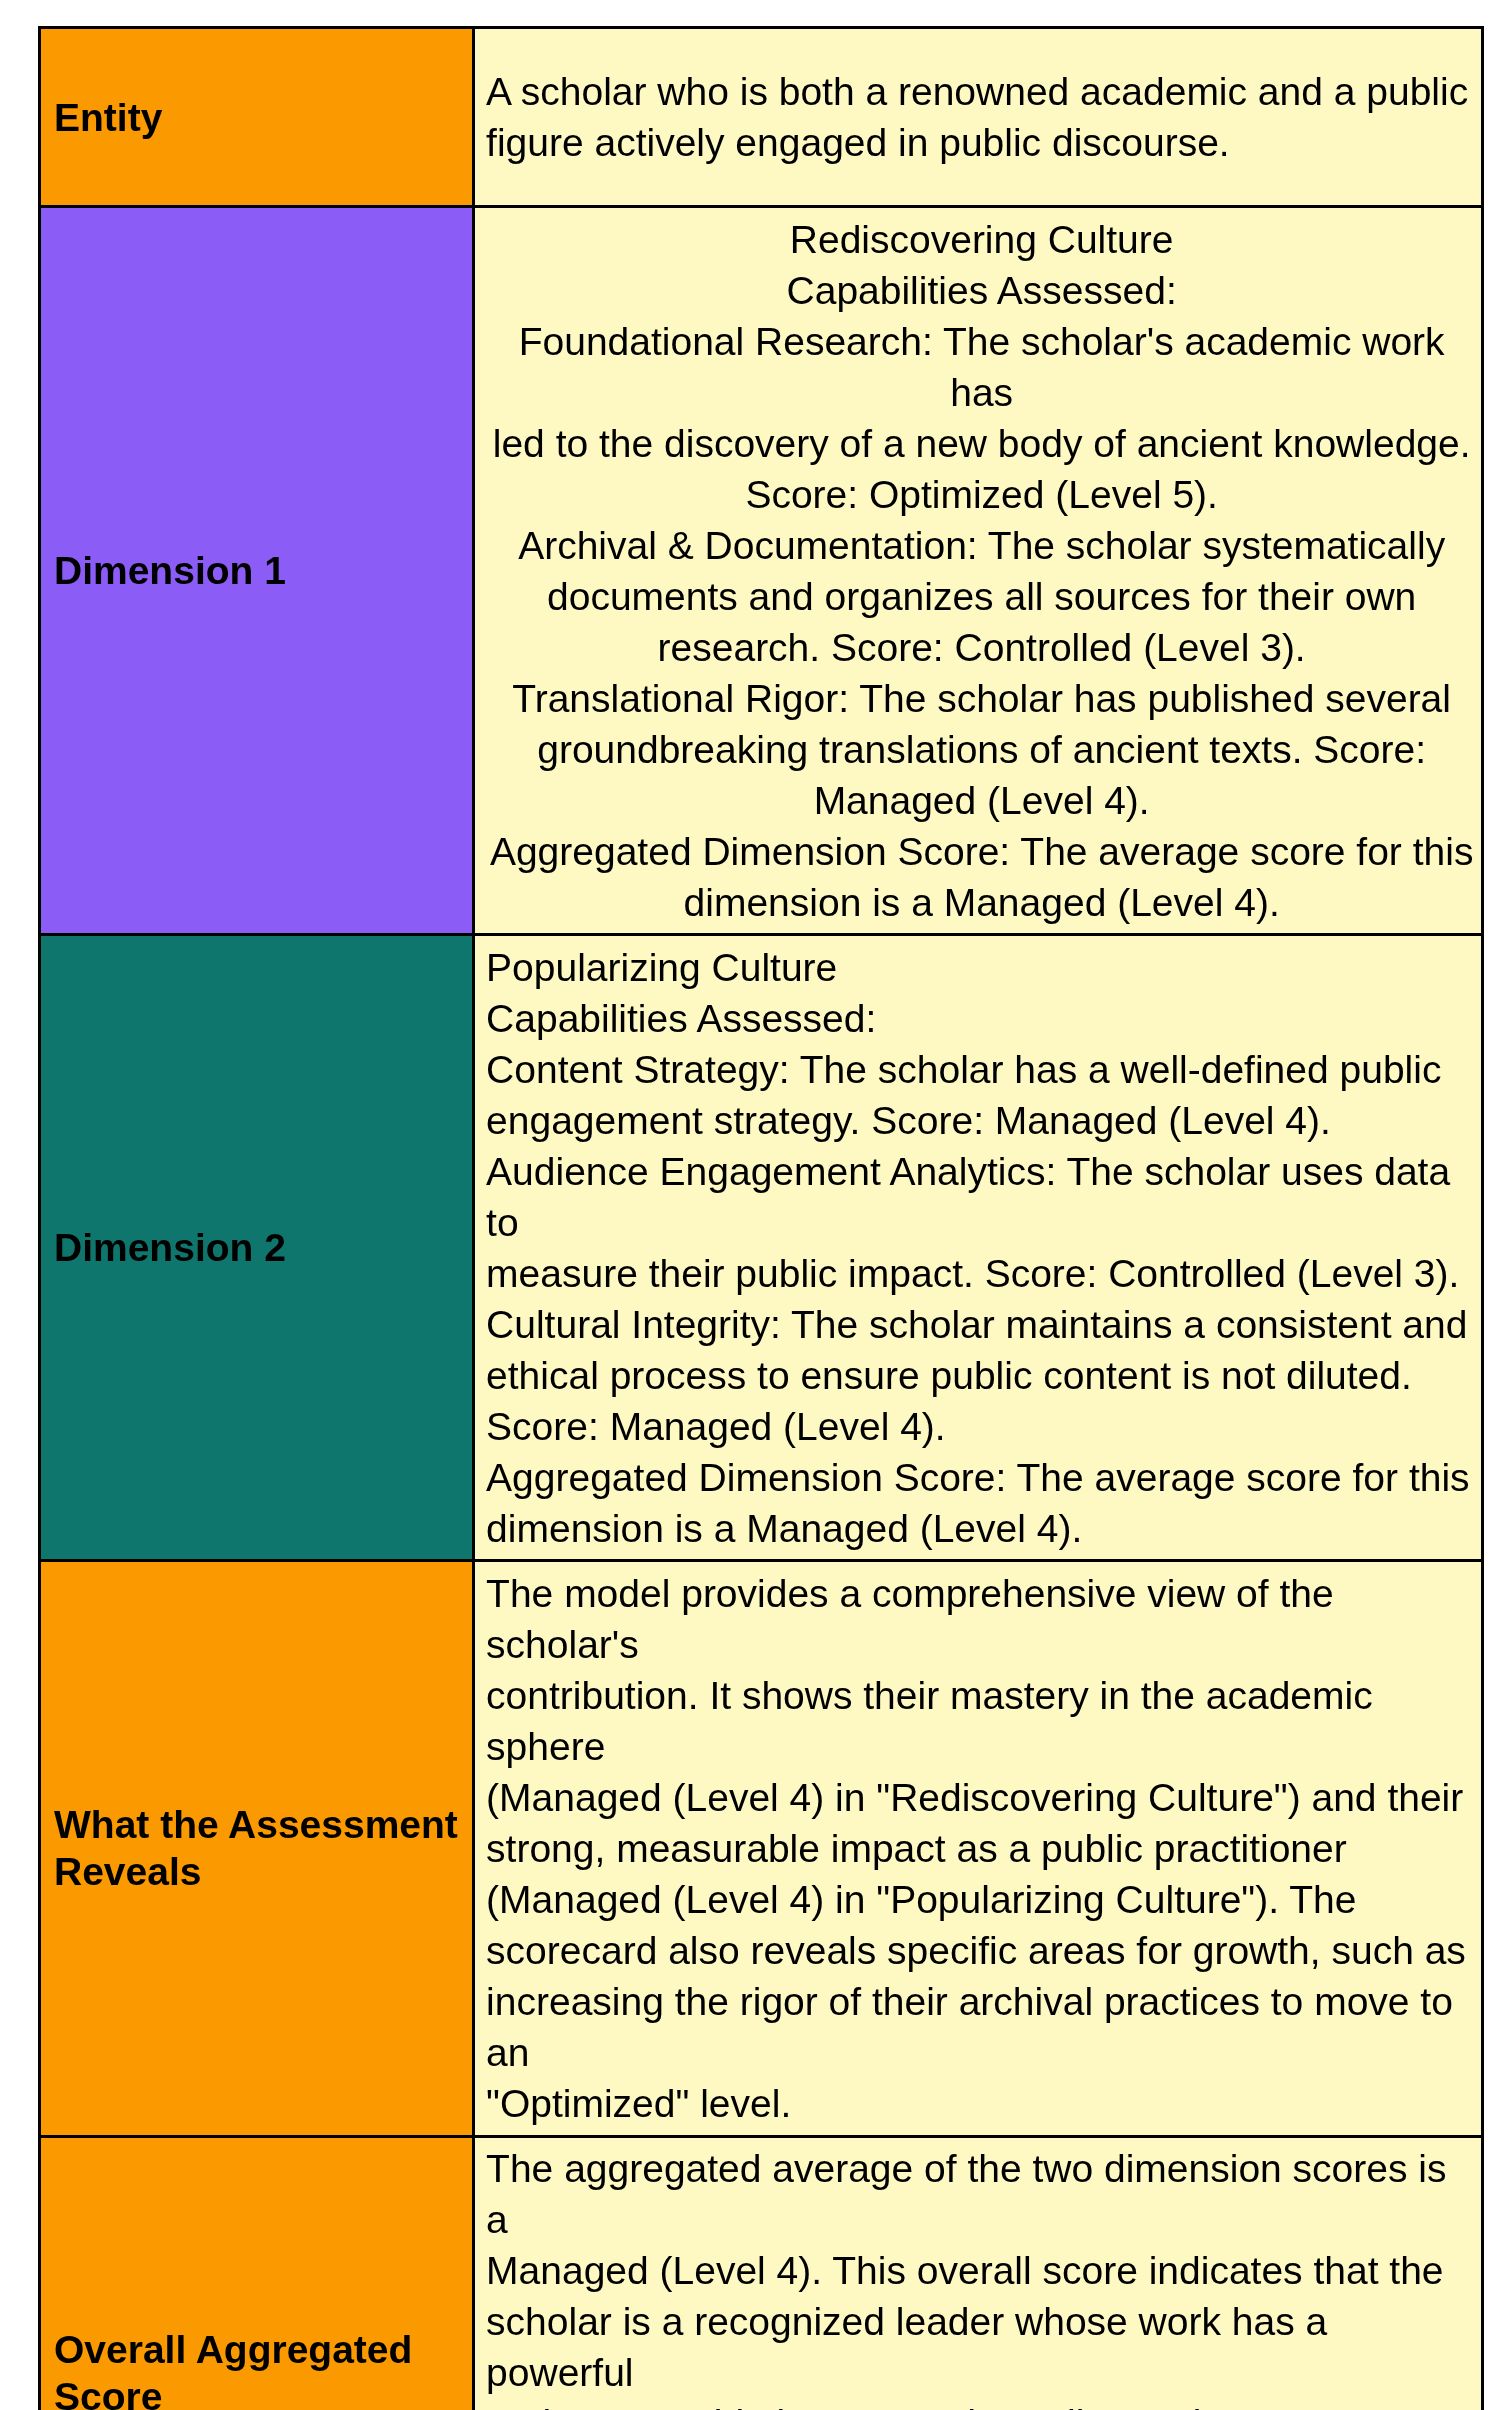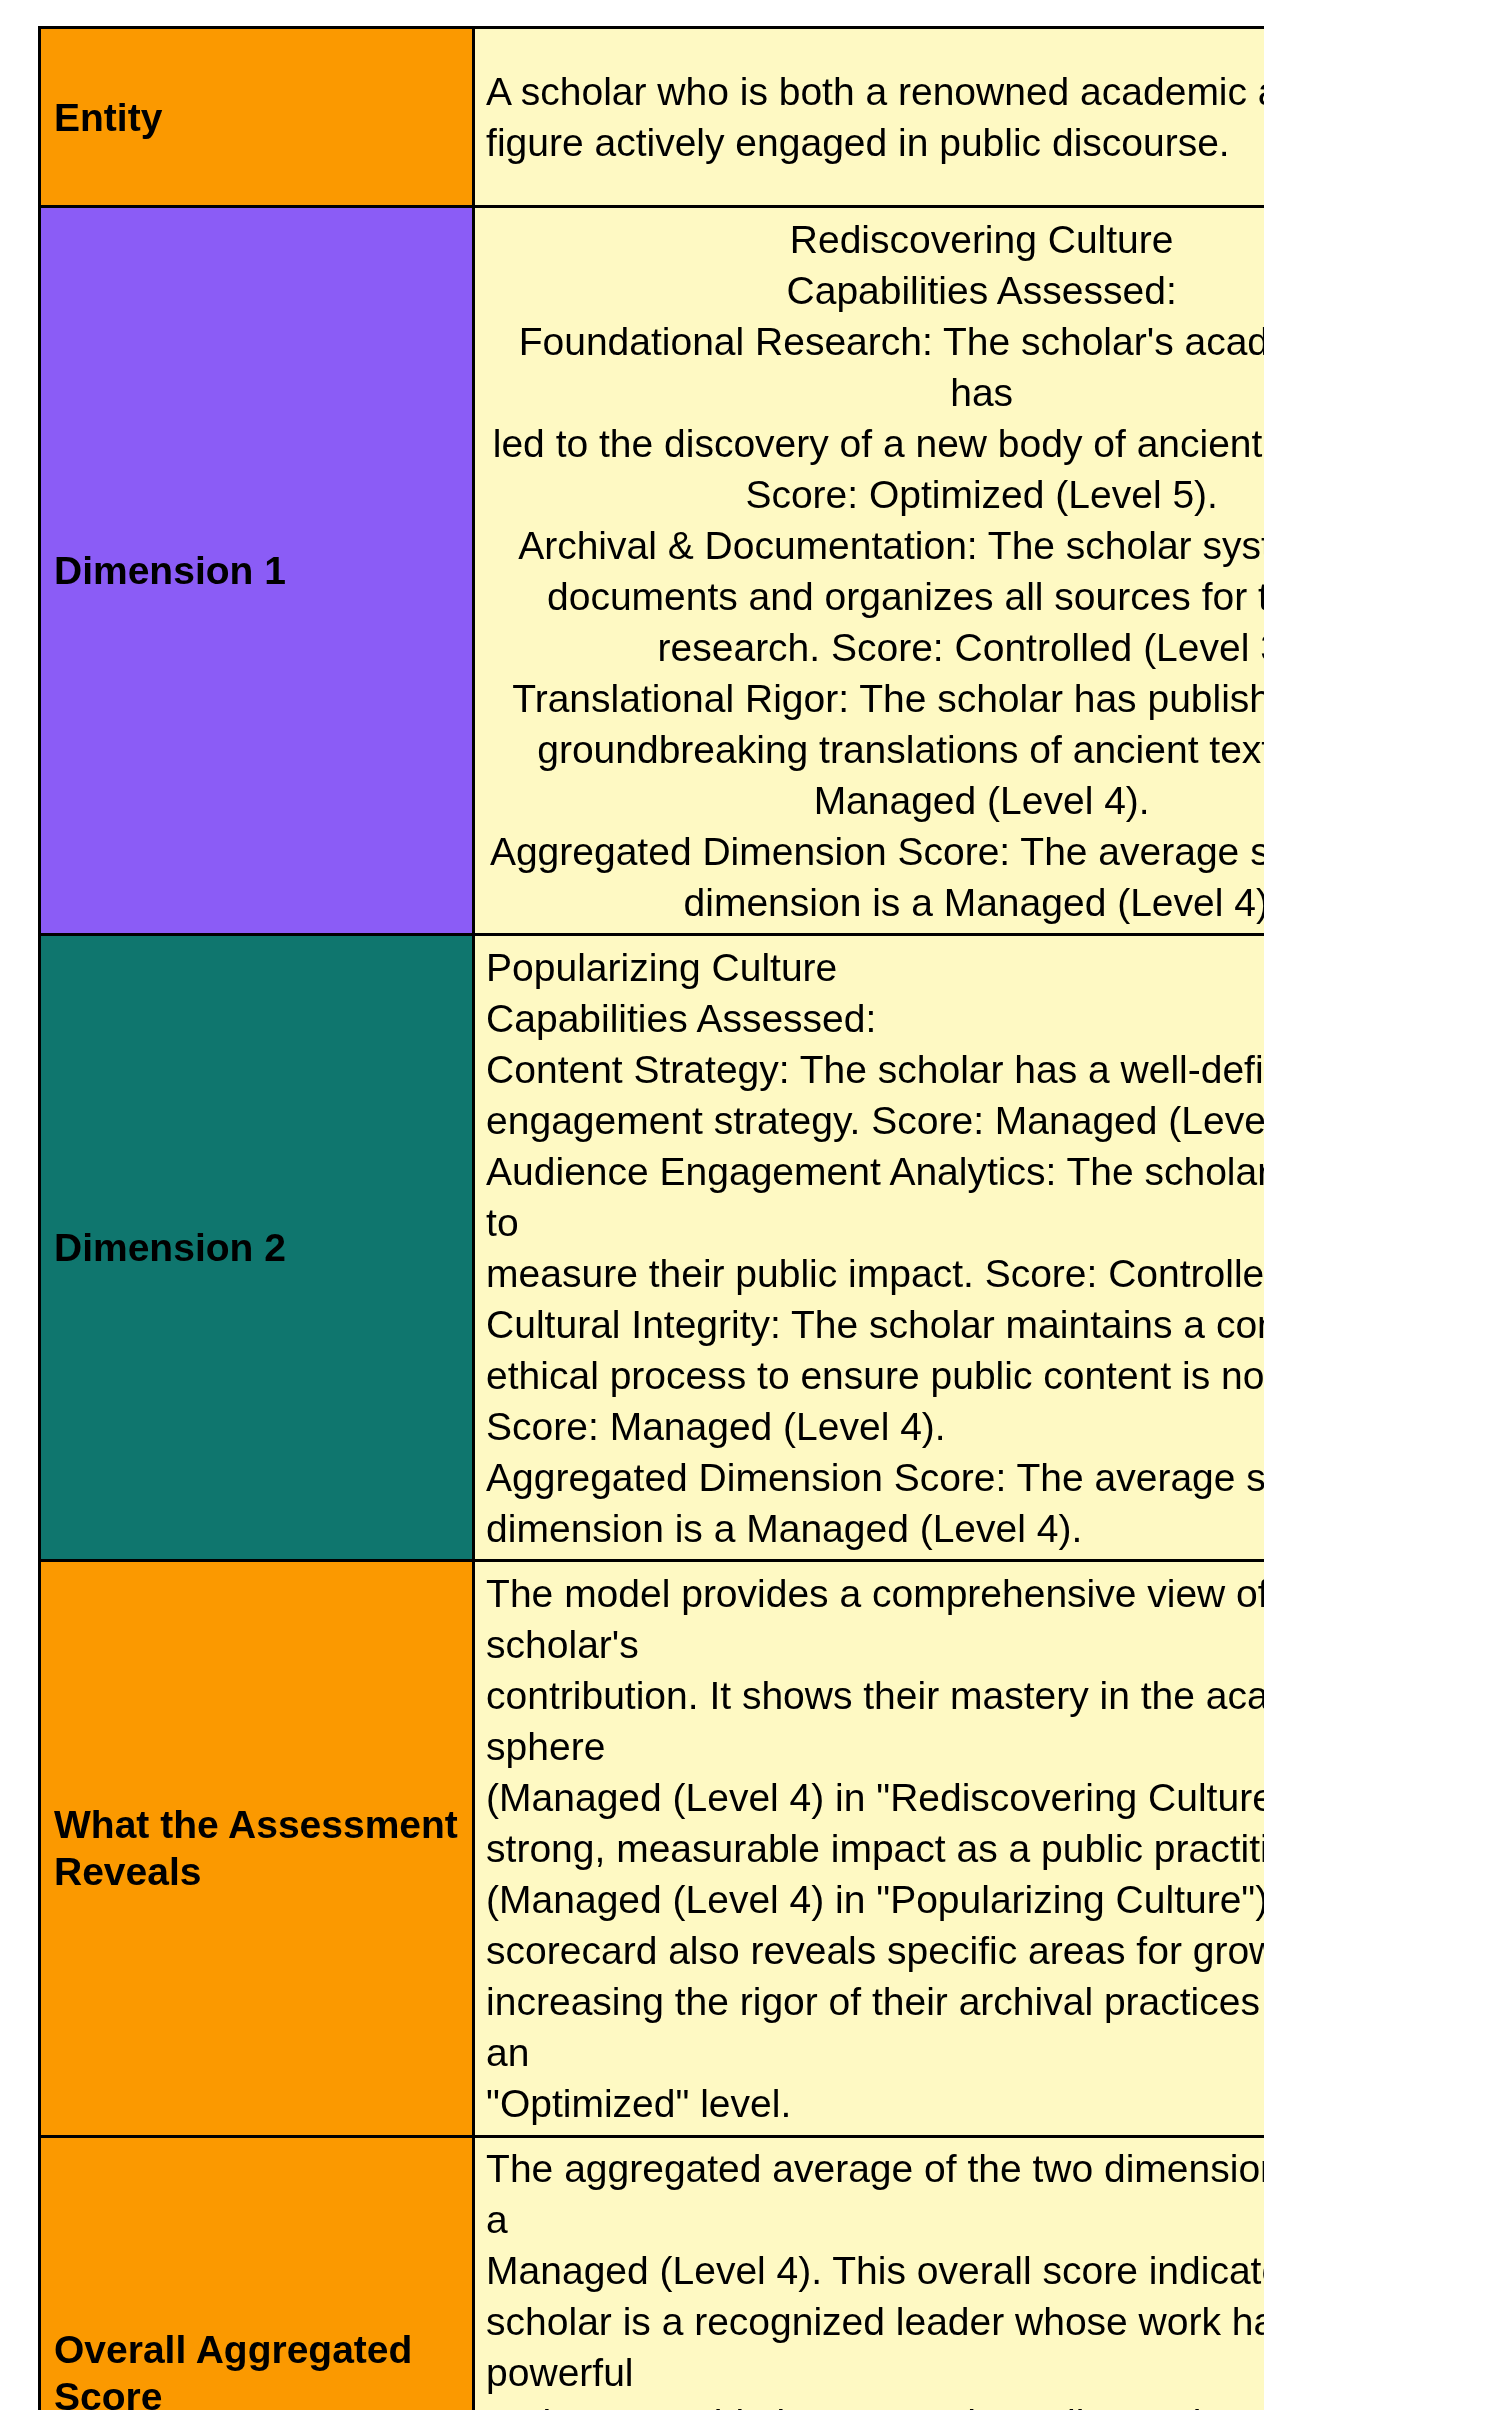--- a/index.html
+++ b/index.html
@@ -2,21 +2,21 @@
 <html style="font-size:15px"><head>
 <meta charset="utf-8">
 <style>
   html, body {
     margin: 0;
     padding: 0;
     background: #ffffff;
   }
   .page {
     position: relative;
-    width: 1264px;
+    width: 1510px;
     height: 2411px;
     background: #ffffff;
     font-family: "Liberation Sans", "DejaVu Sans", sans-serif;
     color: #000000;
     overflow: hidden;
   }
   table.assessment {
     position: absolute;
     left: 38px;
     top: 26px;

